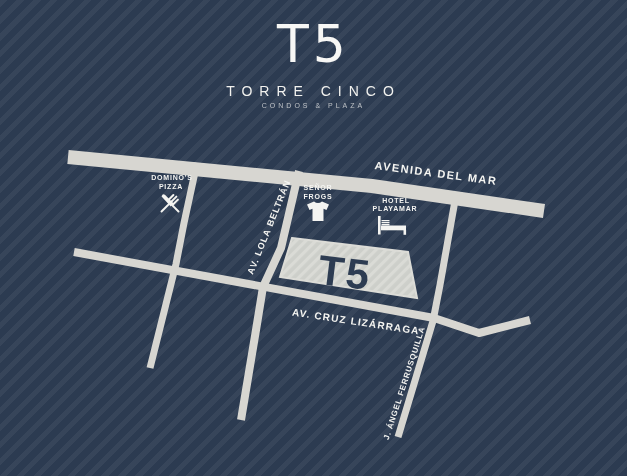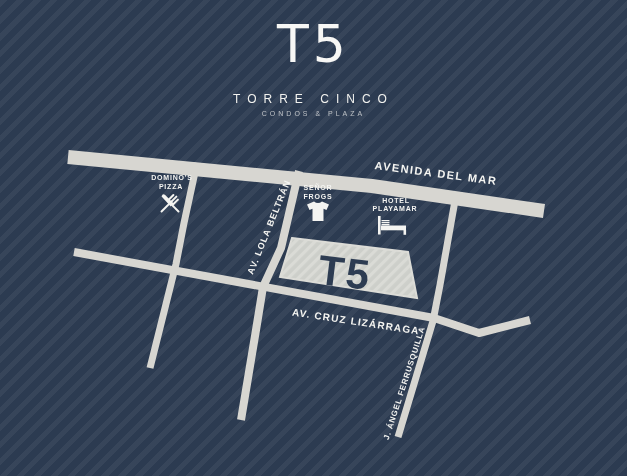--- a/index.html
+++ b/index.html
@@ -14,22 +14,22 @@
   .logo{
     position:absolute;top:18px;left:0;right:0;
     text-align:center;color:#ffffff;z-index:2;
   }
   .logo-mark{
     font-family:"DejaVu Sans", sans-serif;
     font-size:52px;line-height:52px;font-weight:400;
     letter-spacing:4px;color:#f7f7f5;
   }
   .logo-name{
-    margin-top:22px;
-    font-size:12px;line-height:14px;font-weight:400;
+    margin-top:14px;
+    font-size:14px;line-height:14px;font-weight:400;
     letter-spacing:7px;color:#f2f2ef;
   }
   .logo-tagline{
     margin-top:4px;
     font-size:7px;line-height:8px;font-weight:400;
     letter-spacing:3px;color:rgba(240,240,238,0.72);
   }
   svg.map{position:absolute;left:0;top:0;z-index:1;}
   .street{stroke:#d7d6d1;fill:none;stroke-linecap:butt;stroke-linejoin:round;}
   .street-label{fill:#f4f4f1;font-family:"Liberation Sans",sans-serif;font-weight:bold;}

